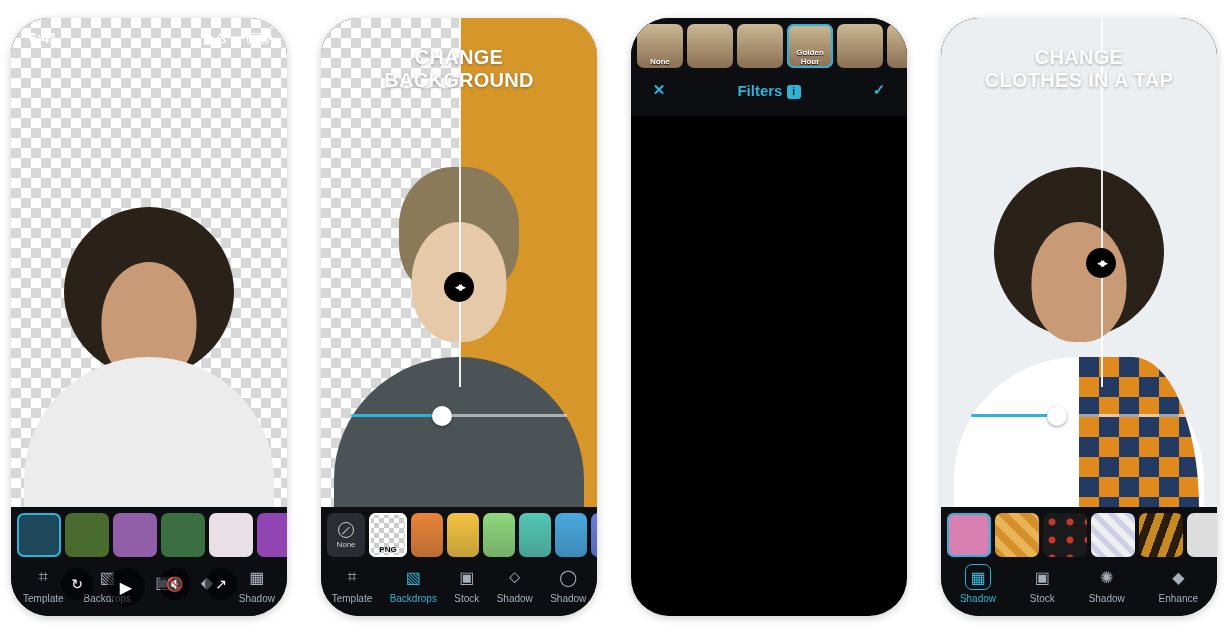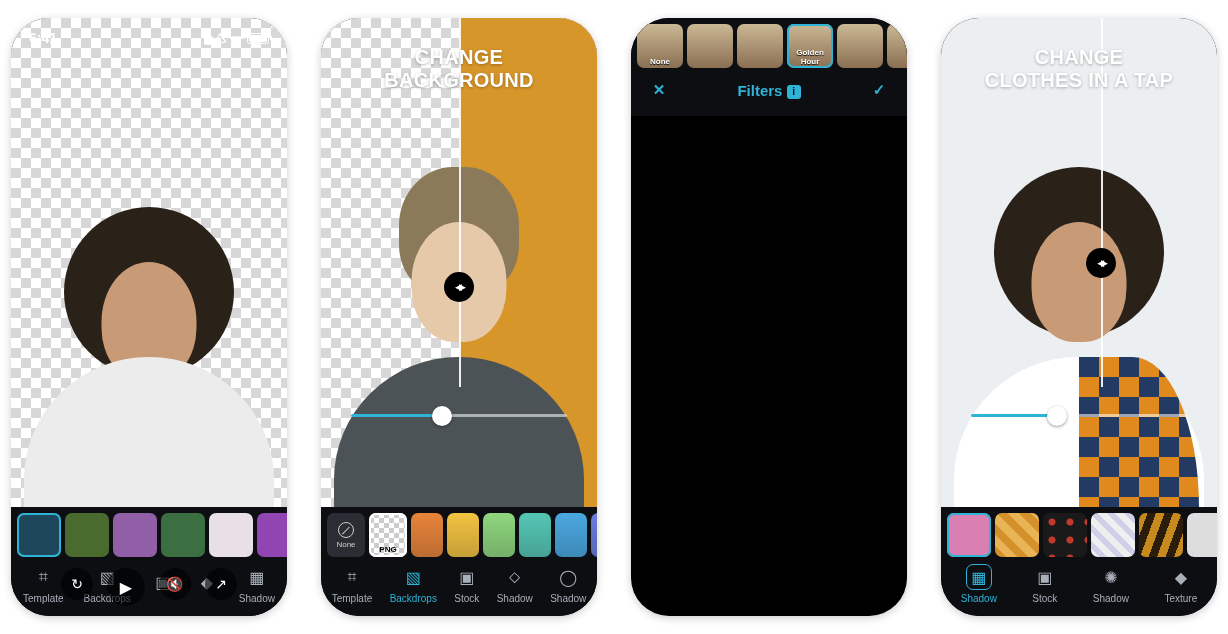--- a/index.html
+++ b/index.html
@@ -413,19 +413,19 @@
           <div class="tool">
             <div class="ticon">▣</div>
             <div>Stock</div>
           </div>
           <div class="tool">
             <div class="ticon">✺</div>
             <div>Shadow</div>
           </div>
           <div class="tool">
             <div class="ticon">◆</div>
-            <div>Texture</div>
+            <div>Enhance</div>
           </div>
         </div>
     </div>
   </div>
 
 </div>
 
 </body></html>

